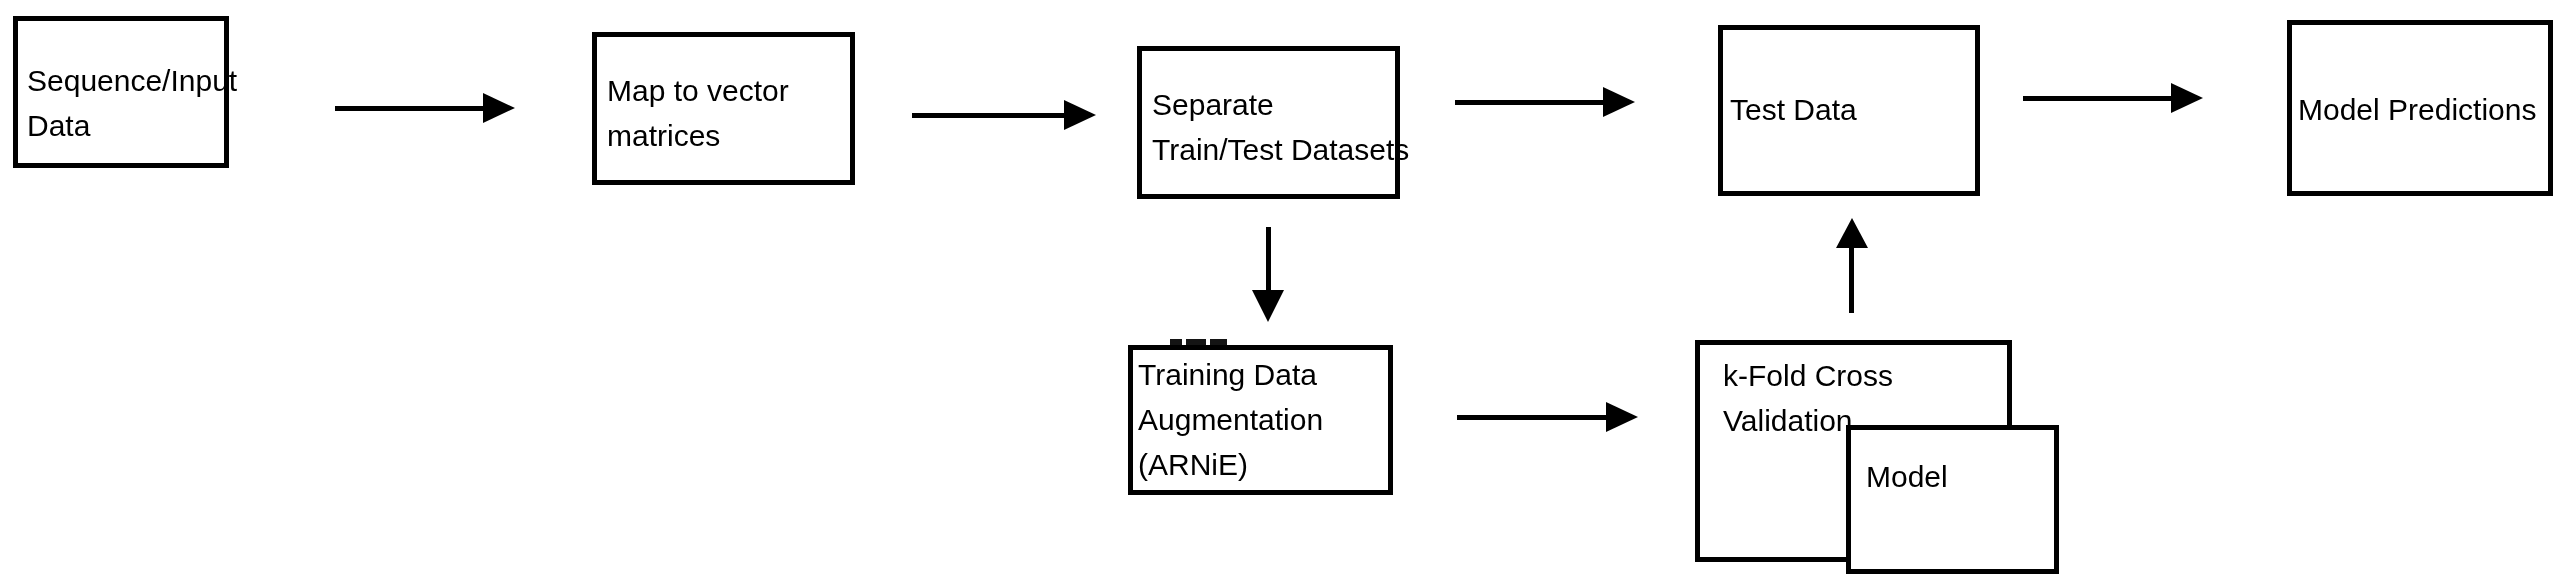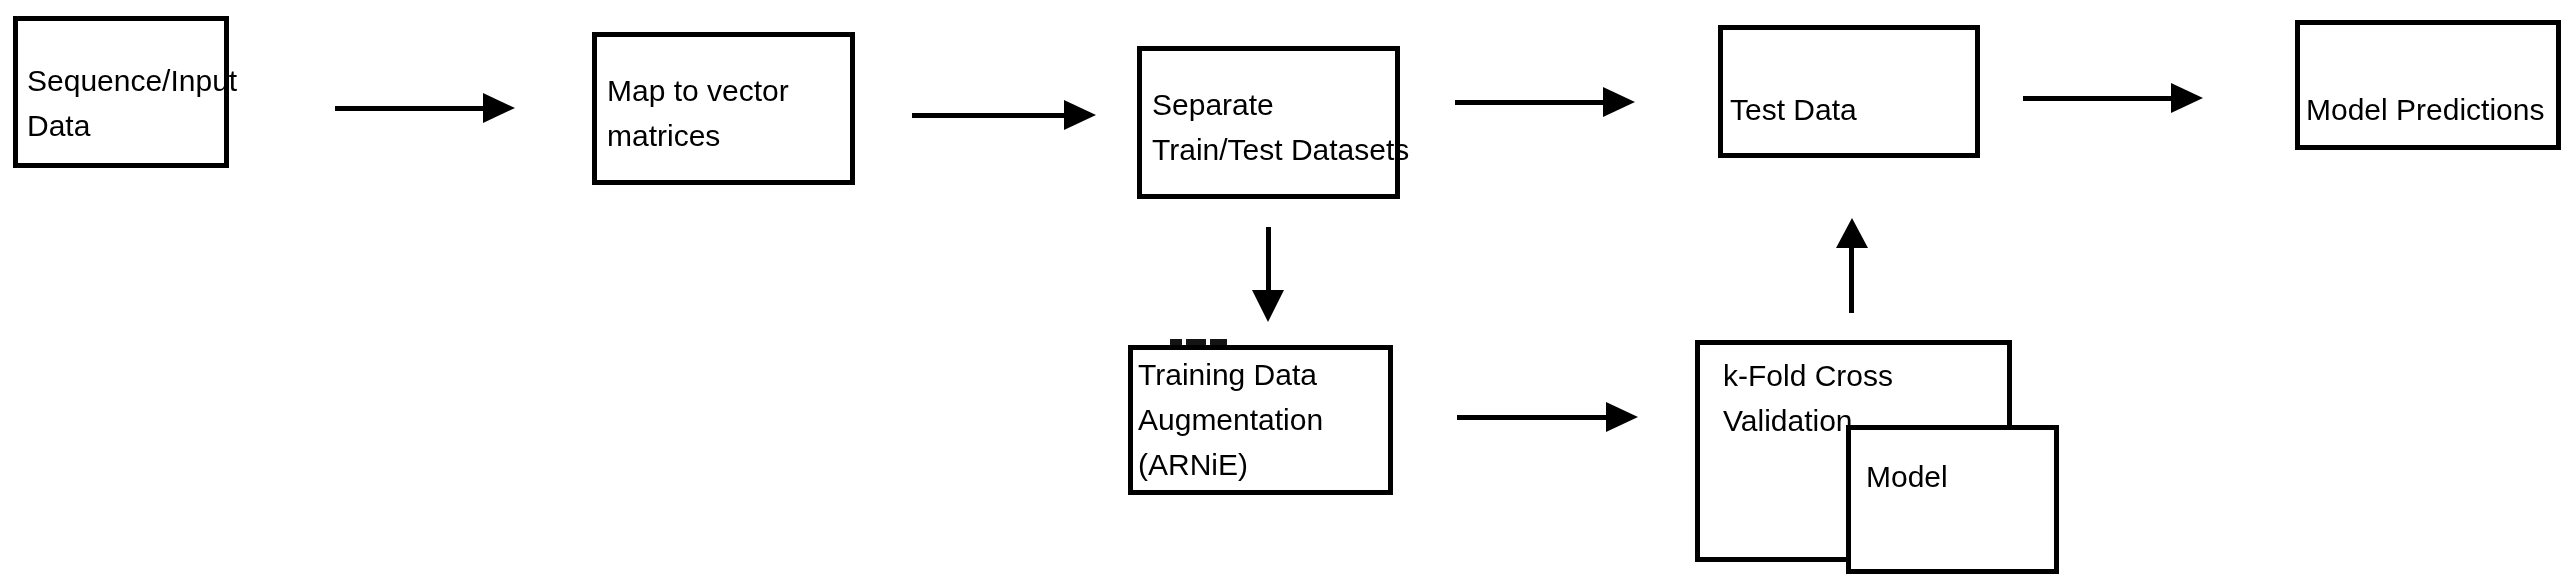--- a/index.html
+++ b/index.html
@@ -33,23 +33,23 @@
 
 <div class="node" style="left:13px;top:16px;width:216px;height:152px;padding:37px 0 0 9px;">Sequence/Input
 Data</div>
 
 <div class="node" style="left:592px;top:32px;width:263px;height:153px;padding:31px 0 12px 10px;">Map to vector
 matrices</div>
 
 <div class="node" style="left:1137px;top:32px;width:263px;height:153px;padding:31px 0 0 10px;margin-top:14px;">Separate
 Train/Test Datasets</div>
 
-<div class="node" style="left:1718px;top:25px;width:262px;height:133px;padding:57px 4px 0 7px;">Test Data</div>
+<div class="node" style="left:1718px;top:25px;width:262px;height:171px;padding:57px 4px 0 7px;">Test Data</div>
 
-<div class="node" style="left:2287px;top:20px;width:266px;height:130px;padding:62px 0 0 6px;margin-left:8px;">Model Predictions</div>
+<div class="node" style="left:2287px;top:20px;width:266px;height:176px;padding:62px 0 0 6px;">Model Predictions</div>
 
 <div class="node" style="left:1128px;top:345px;width:265px;height:150px;padding:2px 0 0 5px;">Training Data
 Augmentation
 (ARNiE)</div>
 
 <div class="node" style="left:1695px;top:340px;width:317px;height:222px;padding:8px 0 0 23px;">k-Fold Cross
 Validation</div>
 
 <div class="node" style="left:1846px;top:425px;width:213px;height:149px;padding:24px 0 0 15px;z-index:3;">Model</div>
 

